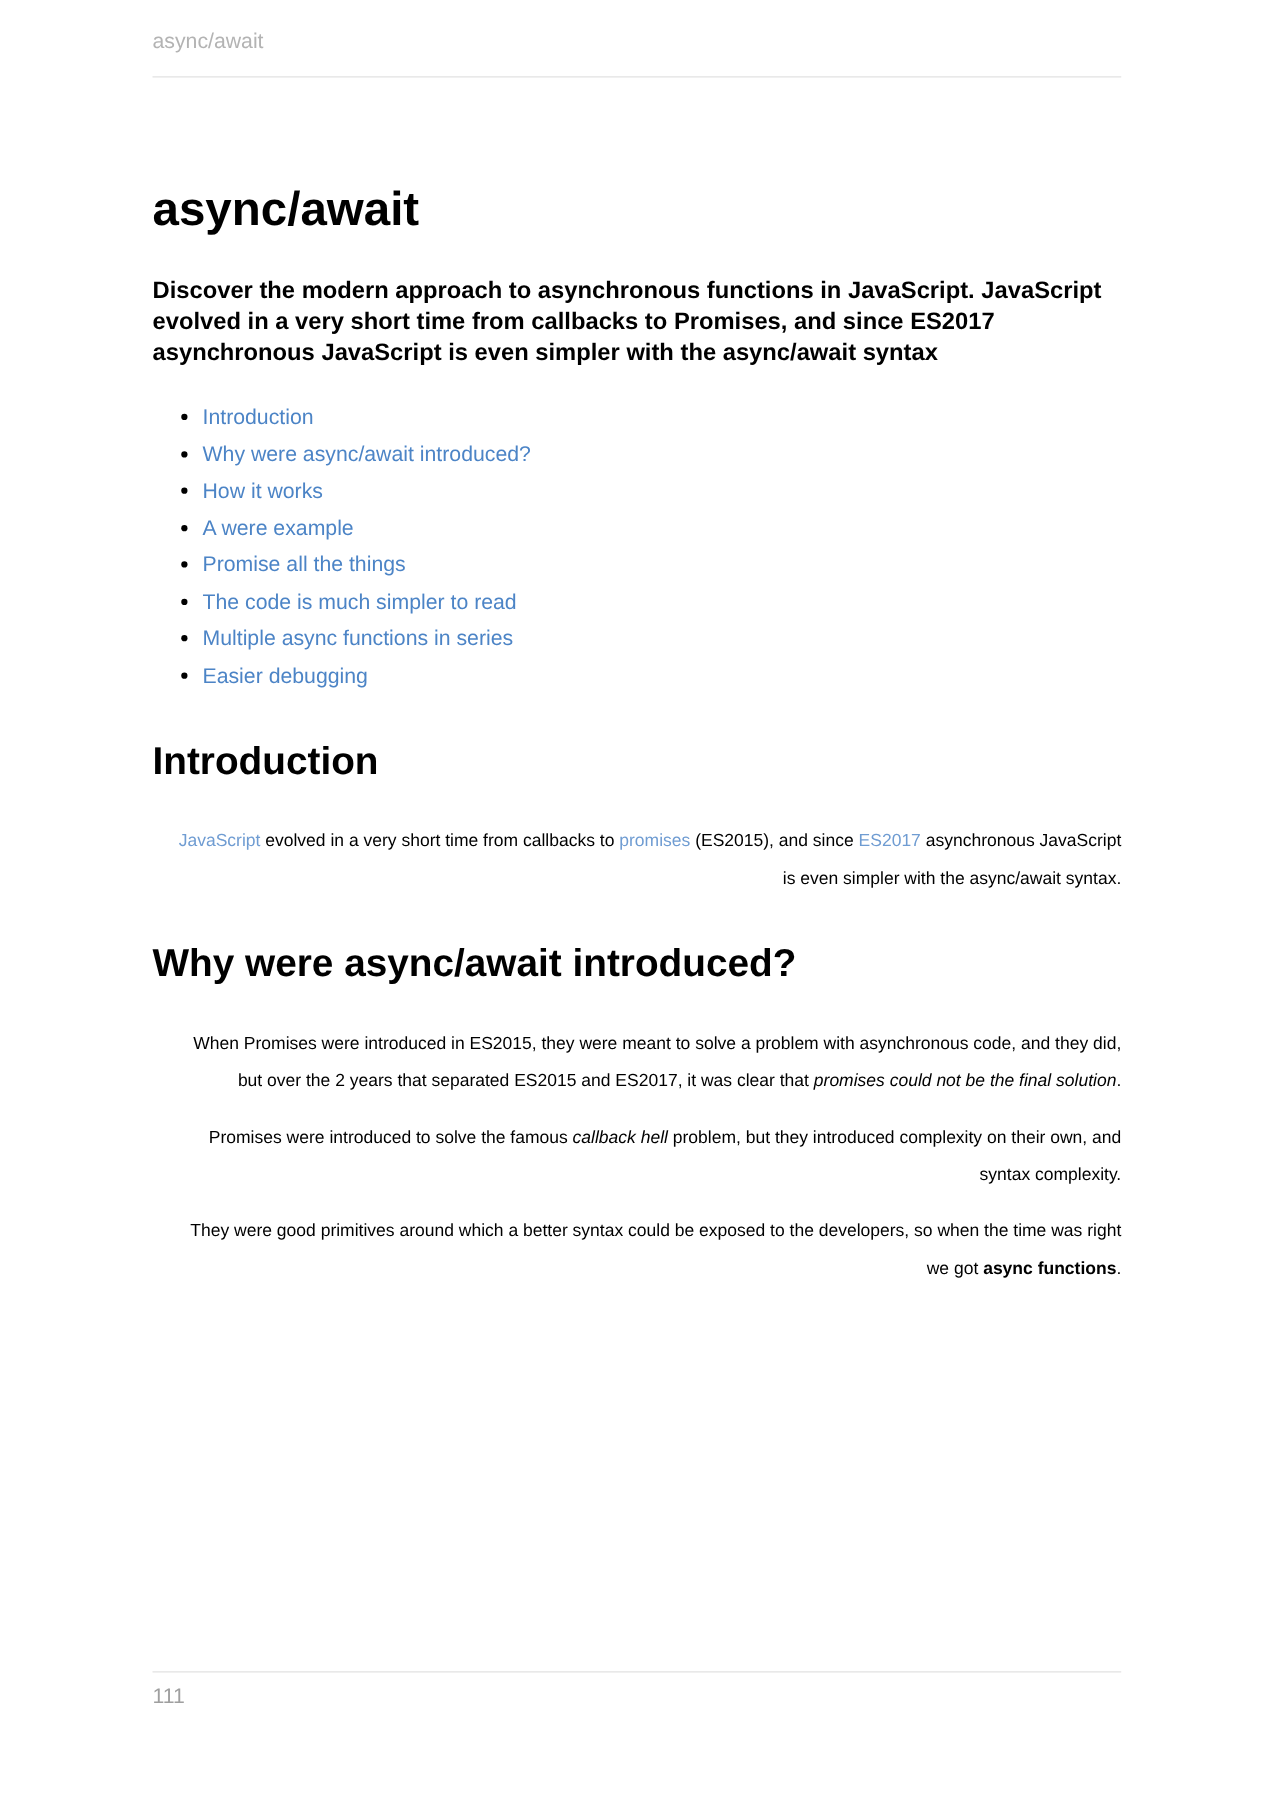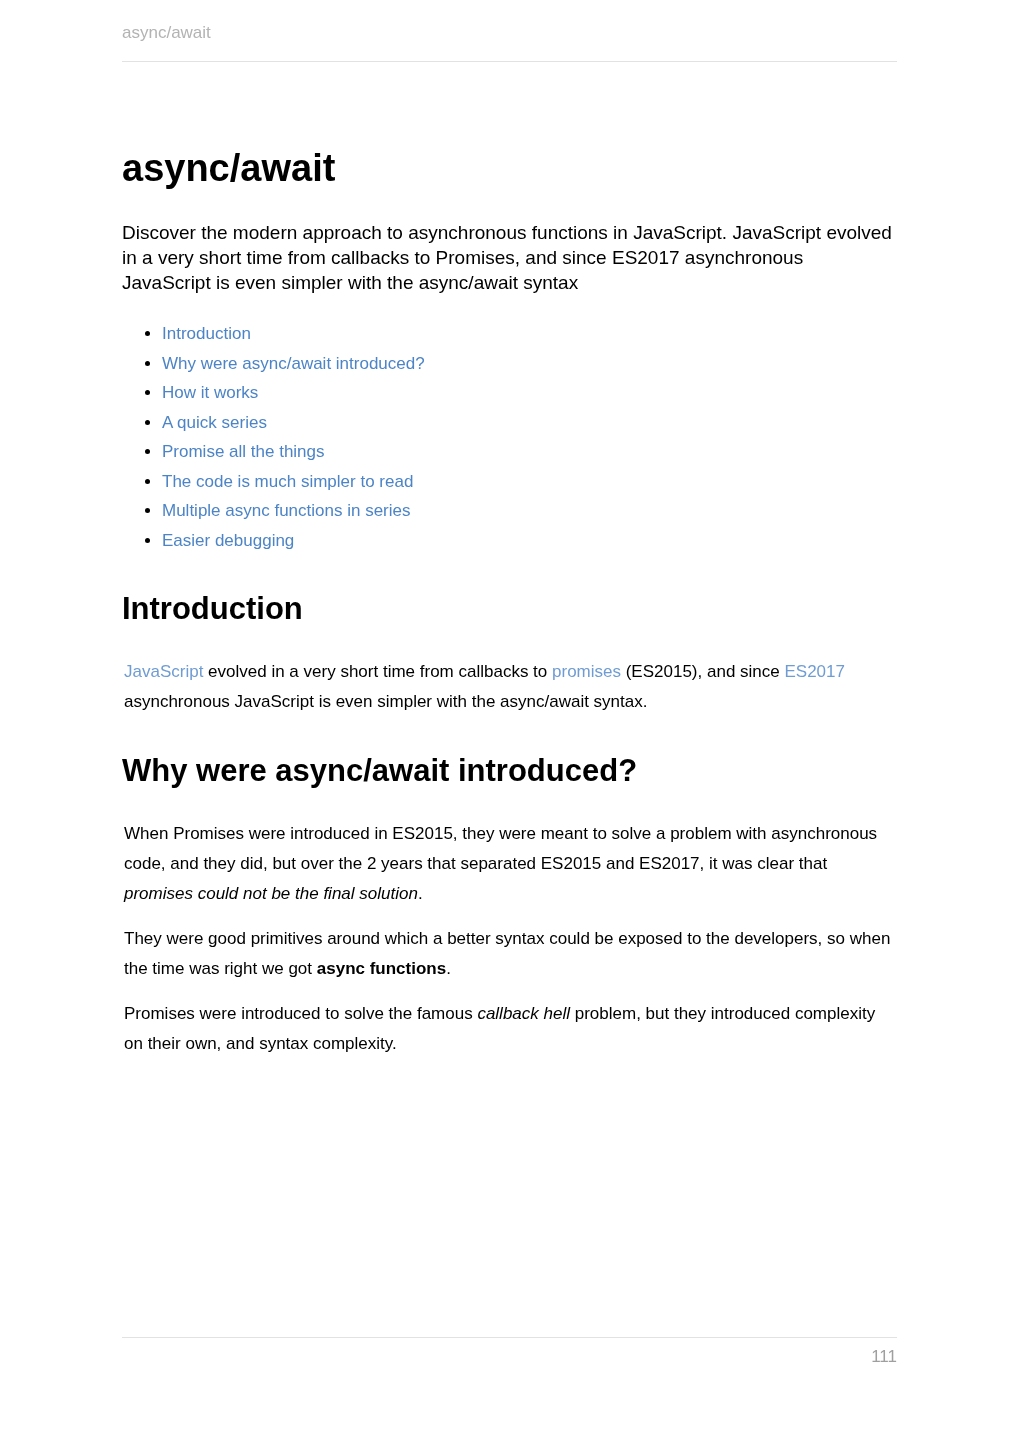--- a/index.html
+++ b/index.html
@@ -29,21 +29,21 @@
     margin: 84px 0 0 0;
     font-size: 38px;
     line-height: 44px;
     font-weight: bold;
     color: #000;
   }
   p.subtitle {
     margin: 30px 0 0 0;
     font-size: 19px;
     line-height: 25px;
-    font-weight: normal;
+    font-weight: bold;
     color: #000;
   }
   ul.toc {
     margin: 24px 0 0 0;
     padding: 0 0 0 40px;
     list-style: disc;
   }
   ul.toc li {
     font-size: 17px;
     line-height: 29.5px;
@@ -54,36 +54,37 @@
     cursor: pointer;
   }
   h2.section-heading {
     margin: 36px 0 30px 0;
     font-size: 31px;
     line-height: 36px;
     font-weight: bold;
     color: #000;
   }
   p.body-par {
-    margin: 0 0 15px 2px;
-    font-size: 17px;
+    margin: 0 0 15px 12px;
+    font-size: 14px;
     line-height: 30px;
     color: #000;
+    text-align: right;
   }
   .seg-link { color: var(--inline-link, #6f9cd2); cursor: pointer; }
   .seg-bold { font-weight: bold; }
   .seg-italic { font-style: italic; }
   footer.page-footer {
     position: absolute;
     left: 122px;
     right: 122px;
     top: 1337px;
     border-top: 1px solid var(--divider, #e2e2e2);
     padding-top: 9px;
-    text-align: right;
+    text-align: left;
     font-size: 17px;
     color: var(--pagenum, #9f9f9f);
   }
 </style>
 </head>
 <body>
 
 <div class="page">
 
   <header class="running-header">
@@ -92,34 +93,34 @@
 
   <main>
     <h1 class="page-title">async/await</h1>
 
     <p class="subtitle">Discover the modern approach to asynchronous functions in JavaScript. JavaScript evolved in a very short time from callbacks to Promises, and since ES2017 asynchronous JavaScript is even simpler with the async/await syntax</p>
 
     <ul class="toc">
         <li><span class="toc-link">Introduction</span></li>
         <li><span class="toc-link">Why were async/await introduced?</span></li>
         <li><span class="toc-link">How it works</span></li>
-        <li><span class="toc-link">A quick series</span></li>
+        <li><span class="toc-link">A were example</span></li>
         <li><span class="toc-link">Promise all the things</span></li>
         <li><span class="toc-link">The code is much simpler to read</span></li>
         <li><span class="toc-link">Multiple async functions in series</span></li>
         <li><span class="toc-link">Easier debugging</span></li>
       </ul>
 
     <div>
         <h2 class="section-heading">Introduction</h2>
         <p class="body-par"><span class="seg-link">JavaScript</span><span class="seg-plain"> evolved in a very short time from callbacks to </span><span class="seg-link">promises</span><span class="seg-plain"> (ES2015), and since </span><span class="seg-link">ES2017</span><span class="seg-plain"> asynchronous JavaScript is even simpler with the async/await syntax.</span></p>
         <h2 class="section-heading">Why were async/await introduced?</h2>
         <p class="body-par"><span class="seg-plain">When Promises were introduced in ES2015, they were meant to solve a problem with asynchronous code, and they did, but over the 2 years that separated ES2015 and ES2017, it was clear that </span><span class="seg-italic">promises could not be the final solution</span><span class="seg-plain">.</span></p>
+        <p class="body-par"><span class="seg-plain">Promises were introduced to solve the famous </span><span class="seg-italic">callback hell</span><span class="seg-plain"> problem, but they introduced complexity on their own, and syntax complexity.</span></p>
         <p class="body-par"><span class="seg-plain">They were good primitives around which a better syntax could be exposed to the developers, so when the time was right we got </span><span class="seg-bold">async functions</span><span class="seg-plain">.</span></p>
-        <p class="body-par"><span class="seg-plain">Promises were introduced to solve the famous </span><span class="seg-italic">callback hell</span><span class="seg-plain"> problem, but they introduced complexity on their own, and syntax complexity.</span></p>
       </div>
   </main>
 
   <footer class="page-footer">
     <span>111</span>
   </footer>
 
 </div>
 
 </body></html>

